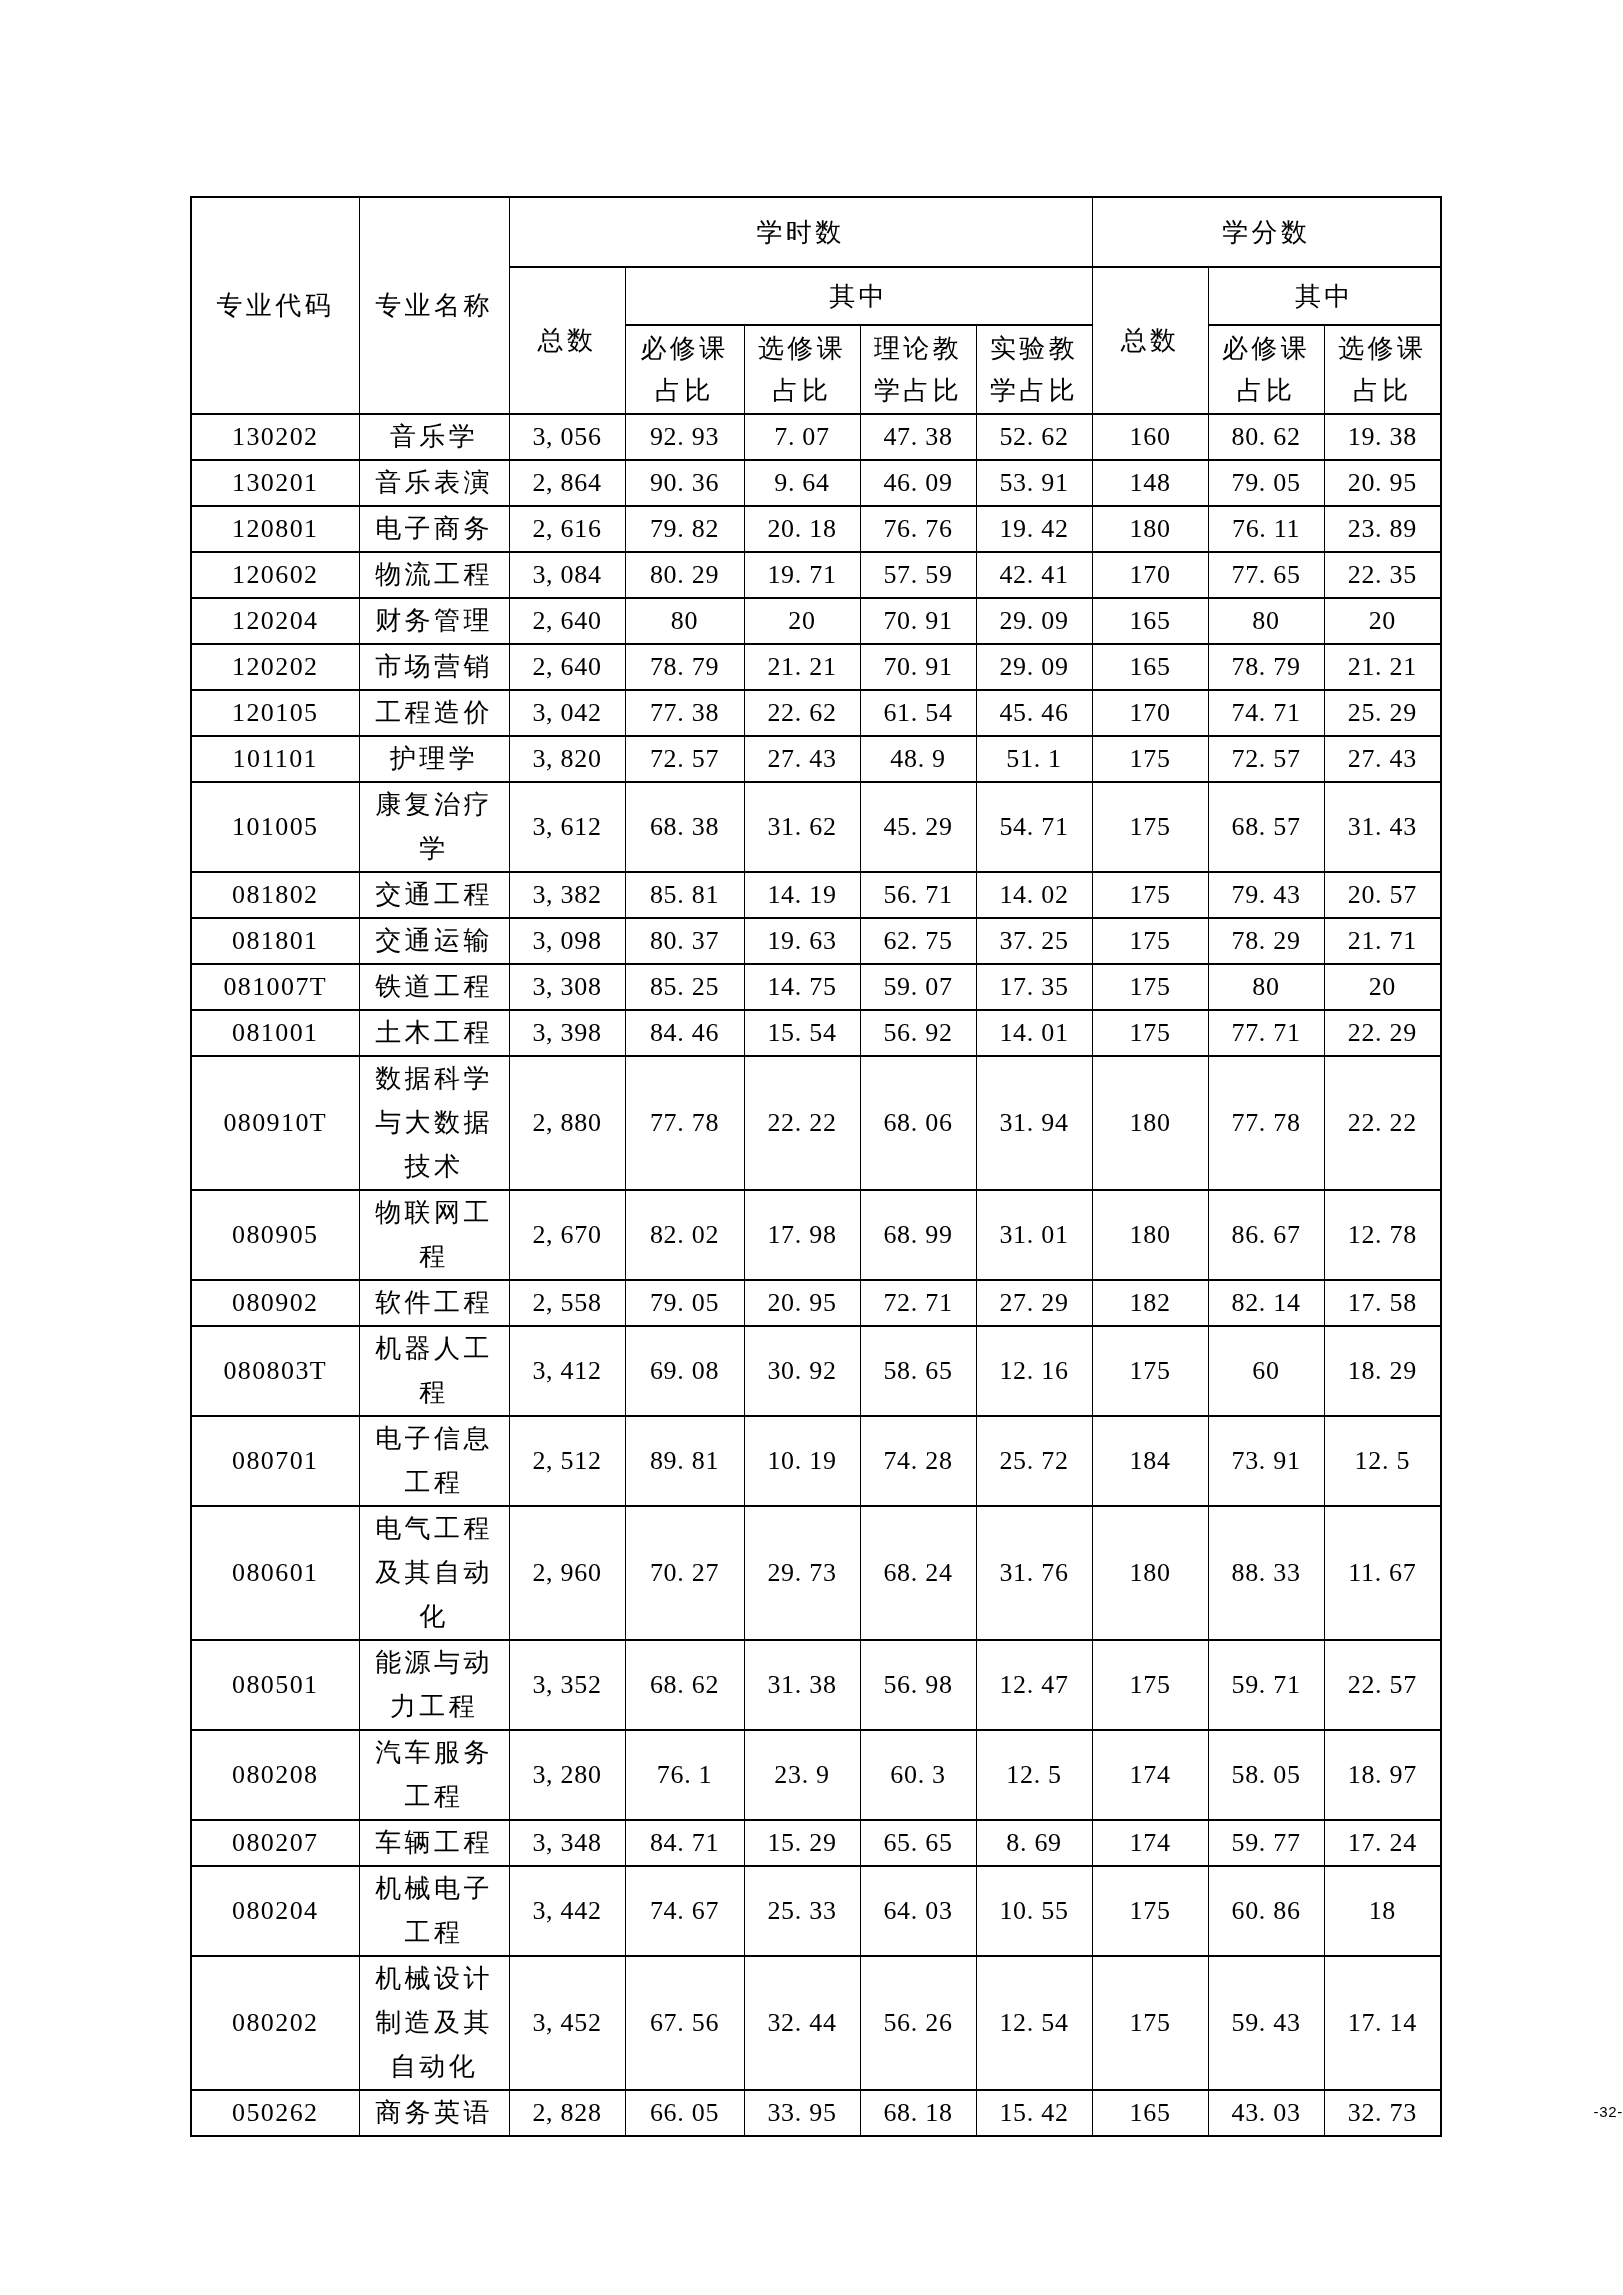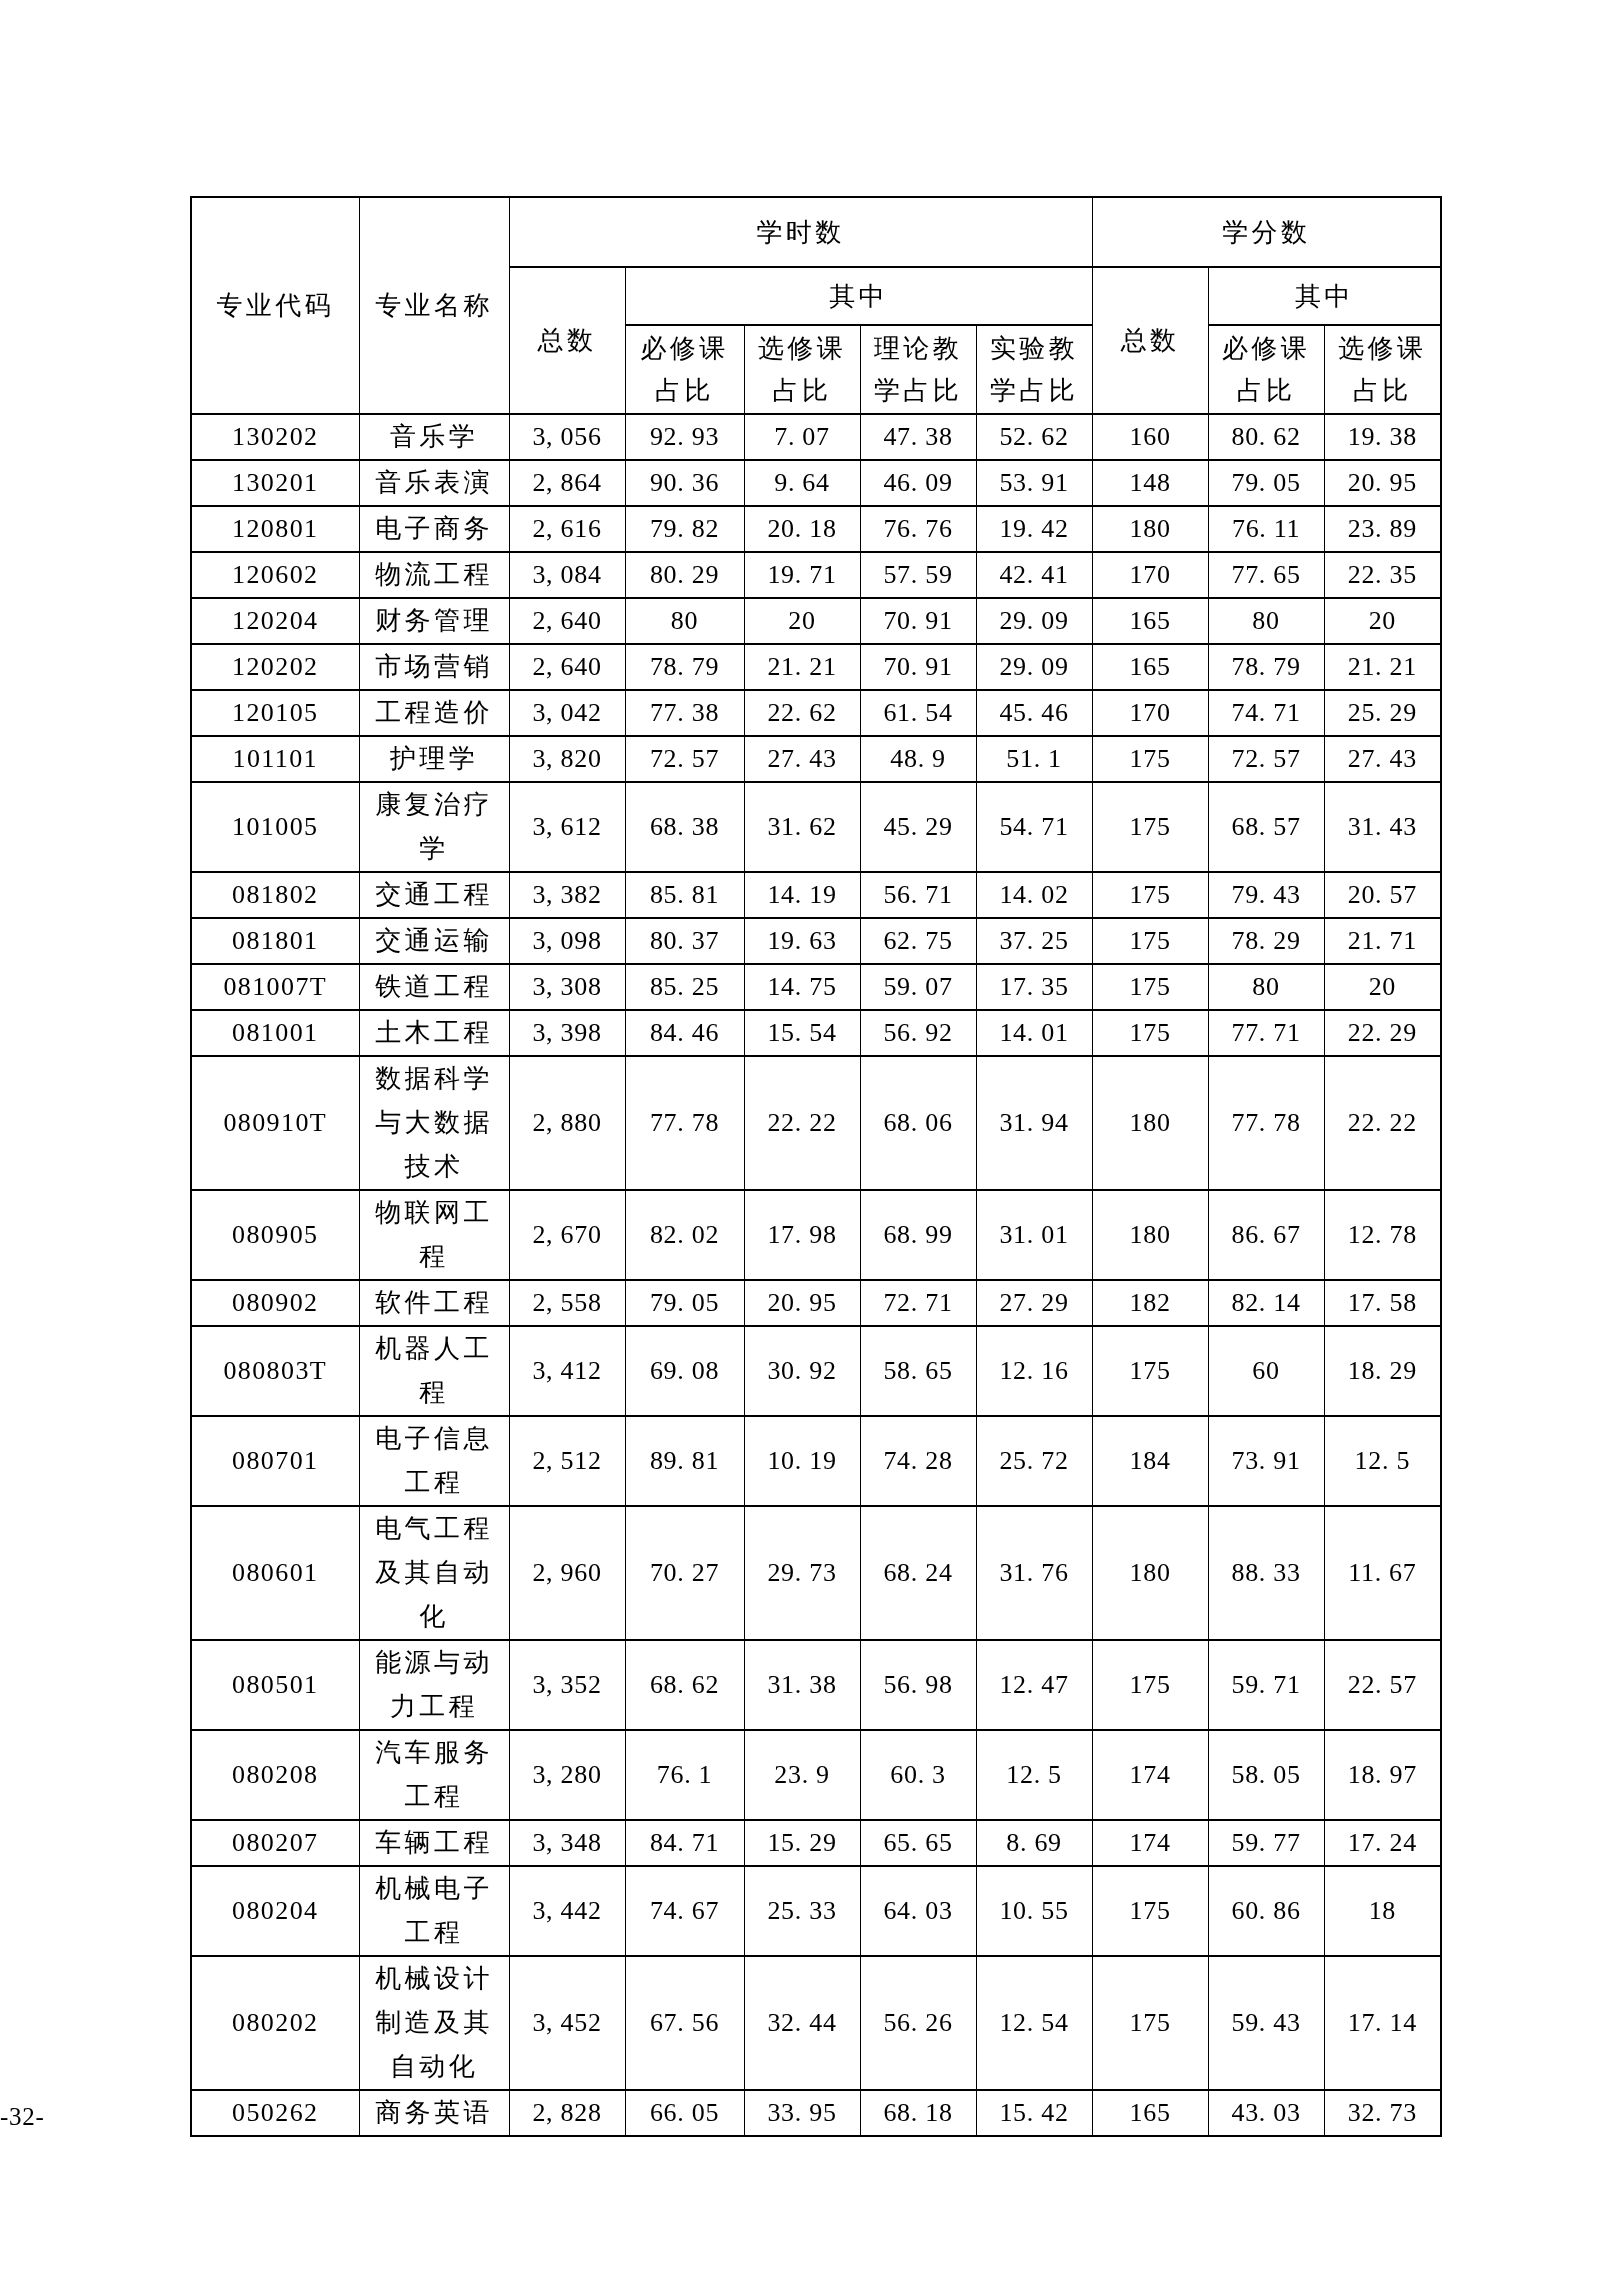--- a/index.html
+++ b/index.html
@@ -22,23 +22,23 @@
   }
   thead th{letter-spacing:3.4px;white-space:pre-line;}
   thead tr.h1 th{height:68px;}
   thead tr.h2 th{height:56px;}
   thead tr.h3 th{height:87px;line-height:42px;text-align:center;}
   thead{border-bottom:2.7px solid #000;}
   td{letter-spacing:1.4px;}
   td.name{letter-spacing:3.4px;white-space:pre-line;line-height:44px;}
   td.num{letter-spacing:0.7px;}
   .page-number{
-    position:absolute;left:0;top:2103px;width:1623px;text-align:left;
-    font-family:Liberation Serif, serif;
-    font-size:25px;letter-spacing:0.7px;
+    position:absolute;left:0;top:2103px;width:1623px;text-align:right;
+    font-family:Liberation Sans, sans-serif;
+    font-size:15px;letter-spacing:0.7px;
   }
 </style>
 </head>
 <body>
 
 <div class="page">
 
   <table class="main">
     <colgroup>
       <col style="width:168px">

